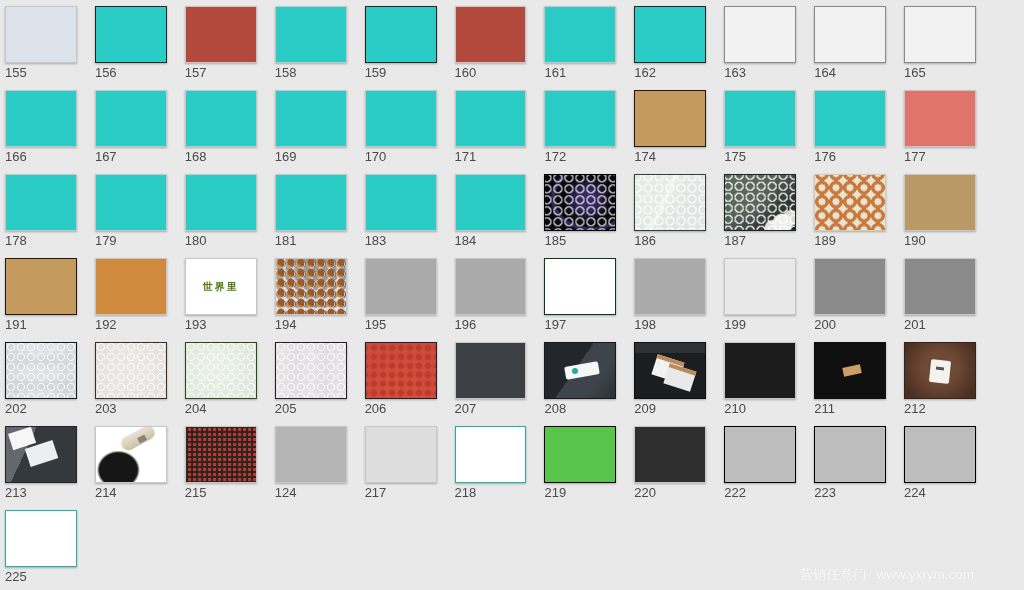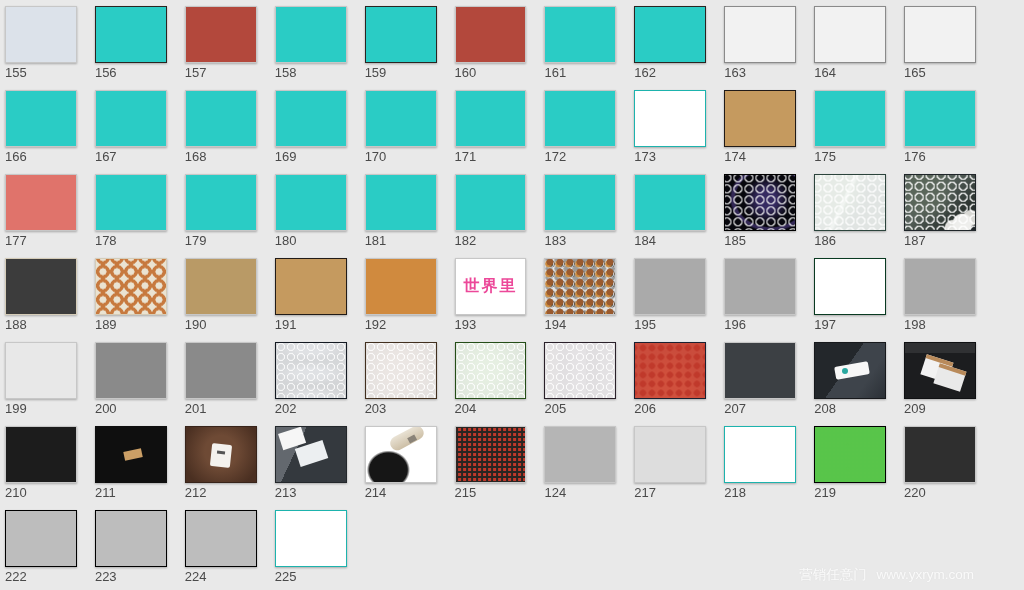--- a/index.html
+++ b/index.html
@@ -4,21 +4,21 @@
 <style>
   html,body{margin:0;padding:0;}
   body{width:1024px;height:590px;overflow:hidden;background:#e9e9e9;font-family:"Liberation Sans",sans-serif;}
   .stage{position:relative;width:982px;height:590px;background:#e9e9e9;}
   .grid{display:grid;grid-template-columns:repeat(11,1fr);column-gap:18px;row-gap:10px;padding:6px 6px 0 5px;}
   .cell{display:flex;flex-direction:column;cursor:pointer;}
   .thumb{position:relative;width:100%;height:57px;background-color:#fff;border:1px solid #c7c7c7;
          box-sizing:border-box;box-shadow:0 1px 2px rgba(0,0,0,.28);overflow:hidden;background-repeat:no-repeat;}
   .num{margin-top:3px;font-size:13px;line-height:14px;color:#4a4a4a;}
   .thumb-text{position:absolute;inset:0;display:flex;align-items:center;justify-content:center;
-              font-weight:bold;font-size:16px;letter-spacing:2px;color:#ec4899;font-family:"DejaVu Sans",sans-serif;}
+              font-weight:bold;font-size:10px;letter-spacing:2px;color:#4d7c0f;font-family:"DejaVu Sans",sans-serif;}
   .watermark{position:absolute;right:8px;bottom:6px;color:rgba(255,255,255,.82);font-size:13.5px;
              text-shadow:0 0 2px rgba(0,0,0,.06);white-space:nowrap;}
   .watermark .brand{font-weight:normal;margin-right:6px;}
 
   
   .k-park-a{background:
     linear-gradient(rgba(255,255,255,.85),rgba(255,255,255,.85)) 8% 91%/16% 4%,
     linear-gradient(#123f75,#123f75) 50% 100%/100% 16%,
     radial-gradient(circle at 48% 55%,#2c2c2c 0 4%,transparent 5%) 0 0/100% 100%,
     linear-gradient(#cfd6c2,#cfd6c2) 50% 80%/70% 10%,
@@ -463,24 +463,20 @@
       </div>
       <div class="cell">
         <div class="thumb k-doc"></div>
         <div class="num">171</div>
       </div>
       <div class="cell">
         <div class="thumb k-doccols"></div>
         <div class="num">172</div>
       </div>
       <div class="cell">
-        <div class="thumb k-tealcover"></div>
-        <div class="num">173</div>
-      </div>
-      <div class="cell">
         <div class="thumb k-darklogo"></div>
         <div class="num">174</div>
       </div>
       <div class="cell">
         <div class="thumb k-doccenter"></div>
         <div class="num">175</div>
       </div>
       <div class="cell">
         <div class="thumb k-list"></div>
         <div class="num">176</div>
@@ -499,46 +495,38 @@
       </div>
       <div class="cell">
         <div class="thumb k-bandmid"></div>
         <div class="num">180</div>
       </div>
       <div class="cell">
         <div class="thumb k-doccenter"></div>
         <div class="num">181</div>
       </div>
       <div class="cell">
-        <div class="thumb k-collage"></div>
-        <div class="num">182</div>
-      </div>
-      <div class="cell">
         <div class="thumb k-doccenter"></div>
         <div class="num">183</div>
       </div>
       <div class="cell">
         <div class="thumb k-bubbles"></div>
         <div class="num">184</div>
       </div>
       <div class="cell">
         <div class="thumb k-space"></div>
         <div class="num">185</div>
       </div>
       <div class="cell">
         <div class="thumb k-aerial-g"></div>
         <div class="num">186</div>
       </div>
       <div class="cell">
         <div class="thumb k-aerial-d"></div>
         <div class="num">187</div>
-      </div>
-      <div class="cell">
-        <div class="thumb k-beige-a"></div>
-        <div class="num">188</div>
       </div>
       <div class="cell">
         <div class="thumb k-beige-b"></div>
         <div class="num">189</div>
       </div>
       <div class="cell">
         <div class="thumb k-wlogo"></div>
         <div class="num">190</div>
       </div>
       <div class="cell">

